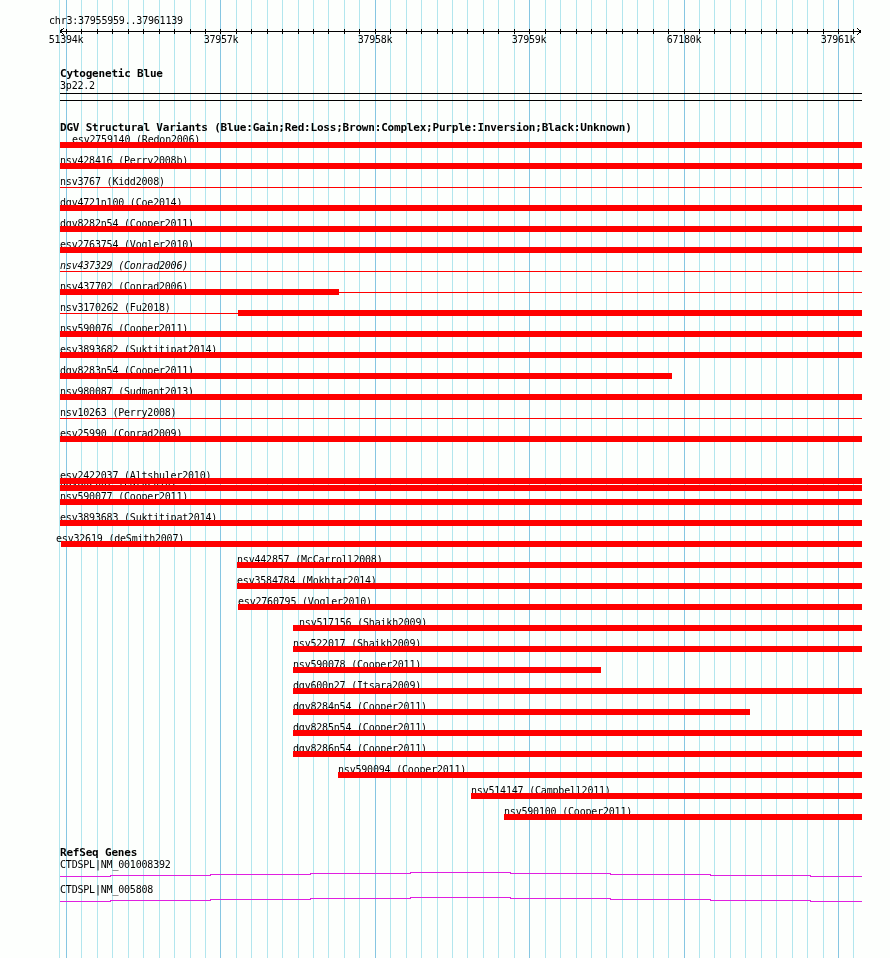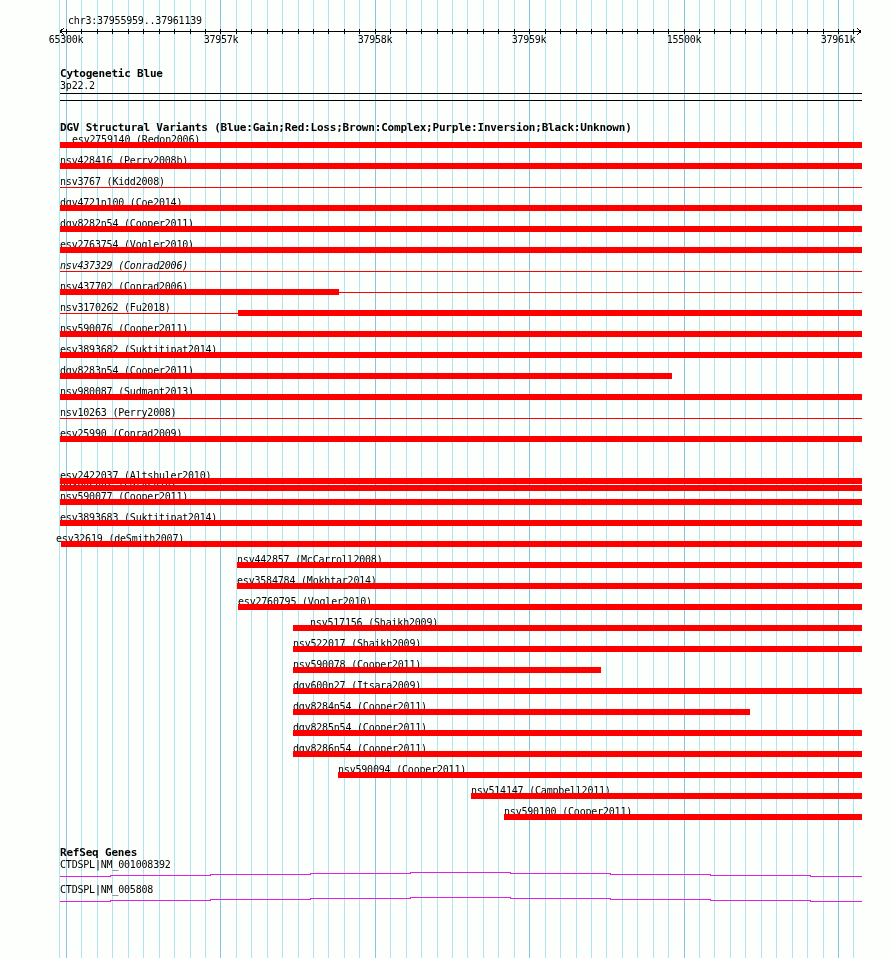--- a/index.html
+++ b/index.html
@@ -125,28 +125,28 @@
     <line x1="776.5" y1="29" x2="776.5" y2="34" stroke="#000000" stroke-width="1" shape-rendering="crispEdges"></line>
     <line x1="792.5" y1="29" x2="792.5" y2="34" stroke="#000000" stroke-width="1" shape-rendering="crispEdges"></line>
     <line x1="807.5" y1="29" x2="807.5" y2="34" stroke="#000000" stroke-width="1" shape-rendering="crispEdges"></line>
     <line x1="823.5" y1="29" x2="823.5" y2="34" stroke="#000000" stroke-width="1" shape-rendering="crispEdges"></line>
     <line x1="838.5" y1="29" x2="838.5" y2="34" stroke="#000000" stroke-width="1" shape-rendering="crispEdges"></line>
     <line x1="853.5" y1="29" x2="853.5" y2="34" stroke="#000000" stroke-width="1" shape-rendering="crispEdges"></line>
     <polyline points="60,876.5 110,876.5 110,875.5 210,875.5 210,874.5 310,874.5 310,873.5 410,873.5 410,872.5 510,872.5 510,873.5 610,873.5 610,874.5 710,874.5 710,875.5 810,875.5 810,876.5 862,876.5" fill="none" stroke="#e020e0" stroke-width="1" shape-rendering="crispEdges"></polyline>
     <polyline points="60,901.5 110,901.5 110,900.5 210,900.5 210,899.5 310,899.5 310,898.5 410,898.5 410,897.5 510,897.5 510,898.5 610,898.5 610,899.5 710,899.5 710,900.5 810,900.5 810,901.5 862,901.5" fill="none" stroke="#e020e0" stroke-width="1" shape-rendering="crispEdges"></polyline>
   </svg>
 
-<div class="txt" style="left:68px;top:15px;">chr3:37955959..37961139</div>
+<div class="txt" style="left:49px;top:15px;">chr3:37955959..37961139</div>
 
 <div id="ticks">
-    <div class="tick-label" style="left: 66px;">65300k</div>
+    <div class="tick-label" style="left: 66px;">51394k</div>
     <div class="tick-label" style="left: 221px;">37957k</div>
     <div class="tick-label" style="left: 375px;">37958k</div>
     <div class="tick-label" style="left: 529px;">37959k</div>
-    <div class="tick-label" style="left: 684px;">15500k</div>
+    <div class="tick-label" style="left: 684px;">67180k</div>
     <div class="tick-label" style="left: 838px;">37961k</div>
   </div>
 
 <div class="txt bold" style="left:60px;top:68px;">Cytogenetic Blue</div>
 <div class="txt" style="left:60px;top:80px;">3p22.2</div>
 <div class="hline" style="top:93px;"></div>
 <div class="hline" style="top:100px;"></div>
 
 <div class="txt bold" style="left:60px;top:122px;">DGV Structural Variants (Blue:Gain;Red:Loss;Brown:Complex;Purple:Inversion;Black:Unknown)</div>
 <div id="dgv-rows">
@@ -256,21 +256,21 @@
       <div class="label" style="left: 237px;">esv3584784 (Mokhtar2014)</div>
       <div class="thin" style="left: 237px; width: 625px; background: rgb(255, 0, 0);"></div>
       <div class="thick" style="left: 237px; width: 625px; background: rgb(255, 0, 0);"></div>
     </div>
     <div class="row" style="top: 596px;">
       <div class="label" style="left: 238px;">esv2760795 (Vogler2010)</div>
       <div class="thin" style="left: 238px; width: 624px; background: rgb(255, 0, 0);"></div>
       <div class="thick" style="left: 238px; width: 624px; background: rgb(255, 0, 0);"></div>
     </div>
     <div class="row" style="top: 617px;">
-      <div class="label" style="left: 310px;">nsv517156 (Shaikh2009)</div>
+      <div class="label" style="left: 299px;">nsv517156 (Shaikh2009)</div>
       <div class="thin" style="left: 293px; width: 569px; background: rgb(255, 0, 0);"></div>
       <div class="thick" style="left: 293px; width: 569px; background: rgb(255, 0, 0);"></div>
     </div>
     <div class="row" style="top: 638px;">
       <div class="label" style="left: 293px;">nsv522017 (Shaikh2009)</div>
       <div class="thin" style="left: 293px; width: 569px; background: rgb(255, 0, 0);"></div>
       <div class="thick" style="left: 293px; width: 569px; background: rgb(255, 0, 0);"></div>
     </div>
     <div class="row" style="top: 659px;">
       <div class="label" style="left: 293px;">nsv590078 (Cooper2011)</div>

